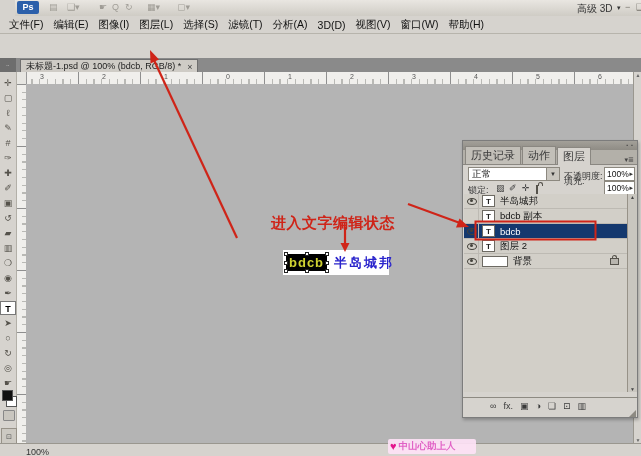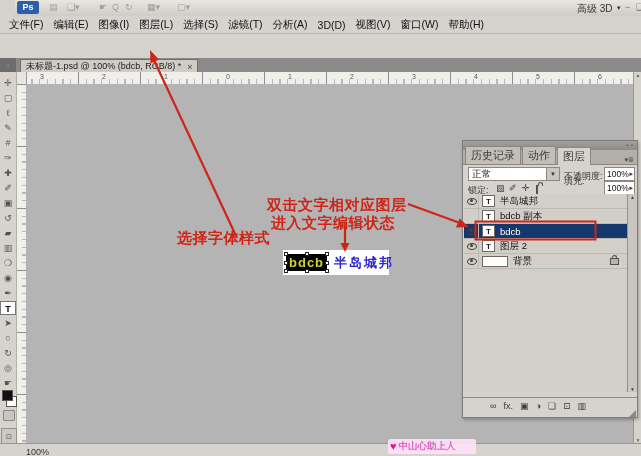--- a/index.html
+++ b/index.html
@@ -240,22 +240,20 @@
   </div>
   <div class="abs fgswatch"></div>
   <div class="abs bgswatch"></div>
   <div class="abs qmask"></div>
   <div class="abs screenbtn">⊡</div>
 
   <div class="abs statusbar">
     <span class="abs statustext" style="left:26px;top:3px">100%</span>
   </div>
 
-  <span class="abs redtext" style="left:177px;top:229px">选择字体样式</span>
-  <span class="abs redtext" style="left:267px;top:196px">双击文字相对应图层</span>
   <span class="abs redtext" style="left:271px;top:214px">进入文字编辑状态</span>
 
   <div class="abs samplebox">
     <span class="chip">
       <span>bdcb</span>
       <span class="handle" style="left:-2px;top:-2px"></span>
       <span class="handle" style="left:50%;top:-2px;margin-left:-2px"></span>
       <span class="handle" style="right:-2px;top:-2px"></span>
       <span class="handle" style="left:-2px;bottom:-2px"></span>
       <span class="handle" style="left:50%;bottom:-2px;margin-left:-2px"></span>

